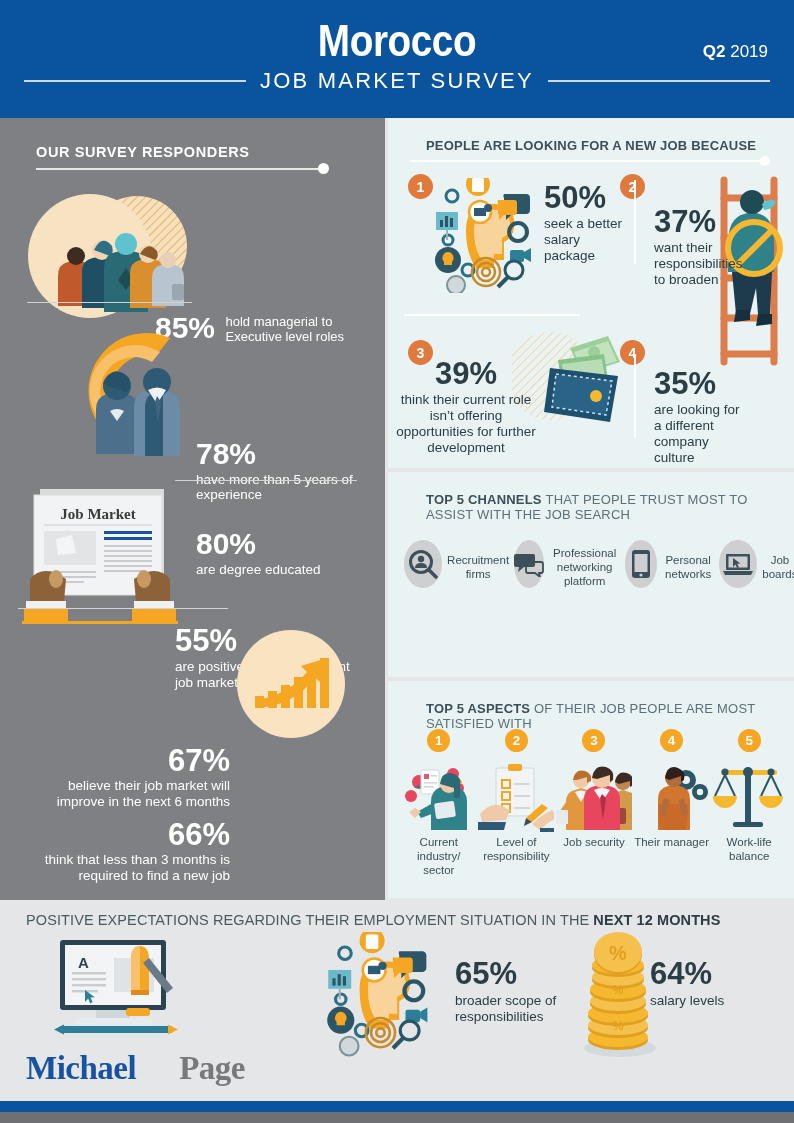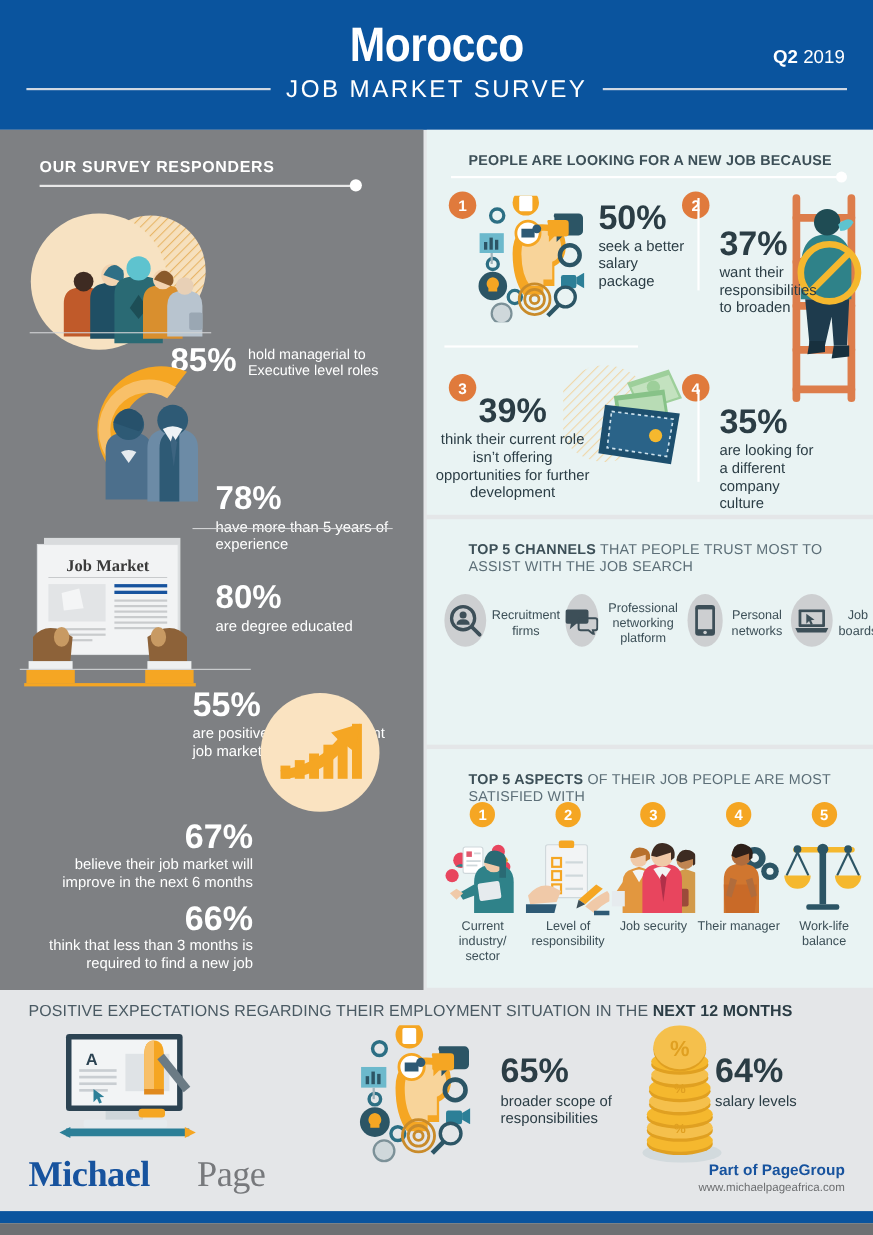--- a/index.html
+++ b/index.html
@@ -162,21 +162,21 @@
   }
   .bt-head b { color: #2b3d45; }
   .b-pct { font-size: 31px; font-weight: bold; color: #2b3d45; line-height: 1;
     font-family: "Liberation Sans Narrow", "Liberation Sans", sans-serif; }
   .b-desc { font-size: 13.5px; color: #2b3d45; line-height: 1.18; margin-top: 4px;
     font-family: "Liberation Sans Narrow", "Liberation Sans", sans-serif; }
 
   .logo { position: absolute; left: 26px; top: 150px; font-size: 33px;
     font-family: "Liberation Serif", serif; font-weight: bold; letter-spacing: -0.5px; }
   .logo .m { color: #17539e; }
-  .logo .p { color: #77797c; font-weight: normal; padding-left: 43px; }
+  .logo .p { color: #77797c; font-weight: bold; padding-left: 43px; }
   .pg { position: absolute; right: 26px; top: 155px; text-align: right; }
   .pg-1 { font-size: 14px; font-weight: bold; color: #17539e;
     font-family: "Liberation Sans Narrow", "Liberation Sans", sans-serif; }
   .pg-2 { font-size: 10.5px; color: #6c6e70; margin-top: 3px;
     font-family: "Liberation Sans Narrow", "Liberation Sans", sans-serif; }
 
   .bar-blue { position: absolute; left: 0; top: 1101px; width: 794px; height: 11px; background: #0a549e; }
   .bar-gray { position: absolute; left: 0; top: 1112px; width: 794px; height: 11px; background: #6e7073; }
 
   svg { display: block; }
@@ -778,22 +778,18 @@
       <text x="38" y="62" text-anchor="middle" font-family="Liberation Sans, sans-serif" font-size="12" font-weight="bold" fill="#e0a021">%</text>
       <text x="38" y="98" text-anchor="middle" font-family="Liberation Sans, sans-serif" font-size="12" font-weight="bold" fill="#e0a021">%</text>
     </svg>
     <div style="position:absolute;left:650px;top:58px;width:110px">
       <div class="b-pct">64%</div>
       <div class="b-desc">salary levels</div>
     </div>
 
     <div class="logo"><span class="m">Michael</span><span class="p">Page</span></div>
 
-    <div class="pg">
-      <div class="pg-1">Part of PageGroup</div>
-      <div class="pg-2">www.michaelpageafrica.com</div>
-    </div>
   </div>
 
   <div class="bar-blue"></div>
   <div class="bar-gray"></div>
 
 </div>
 
 </body></html>

